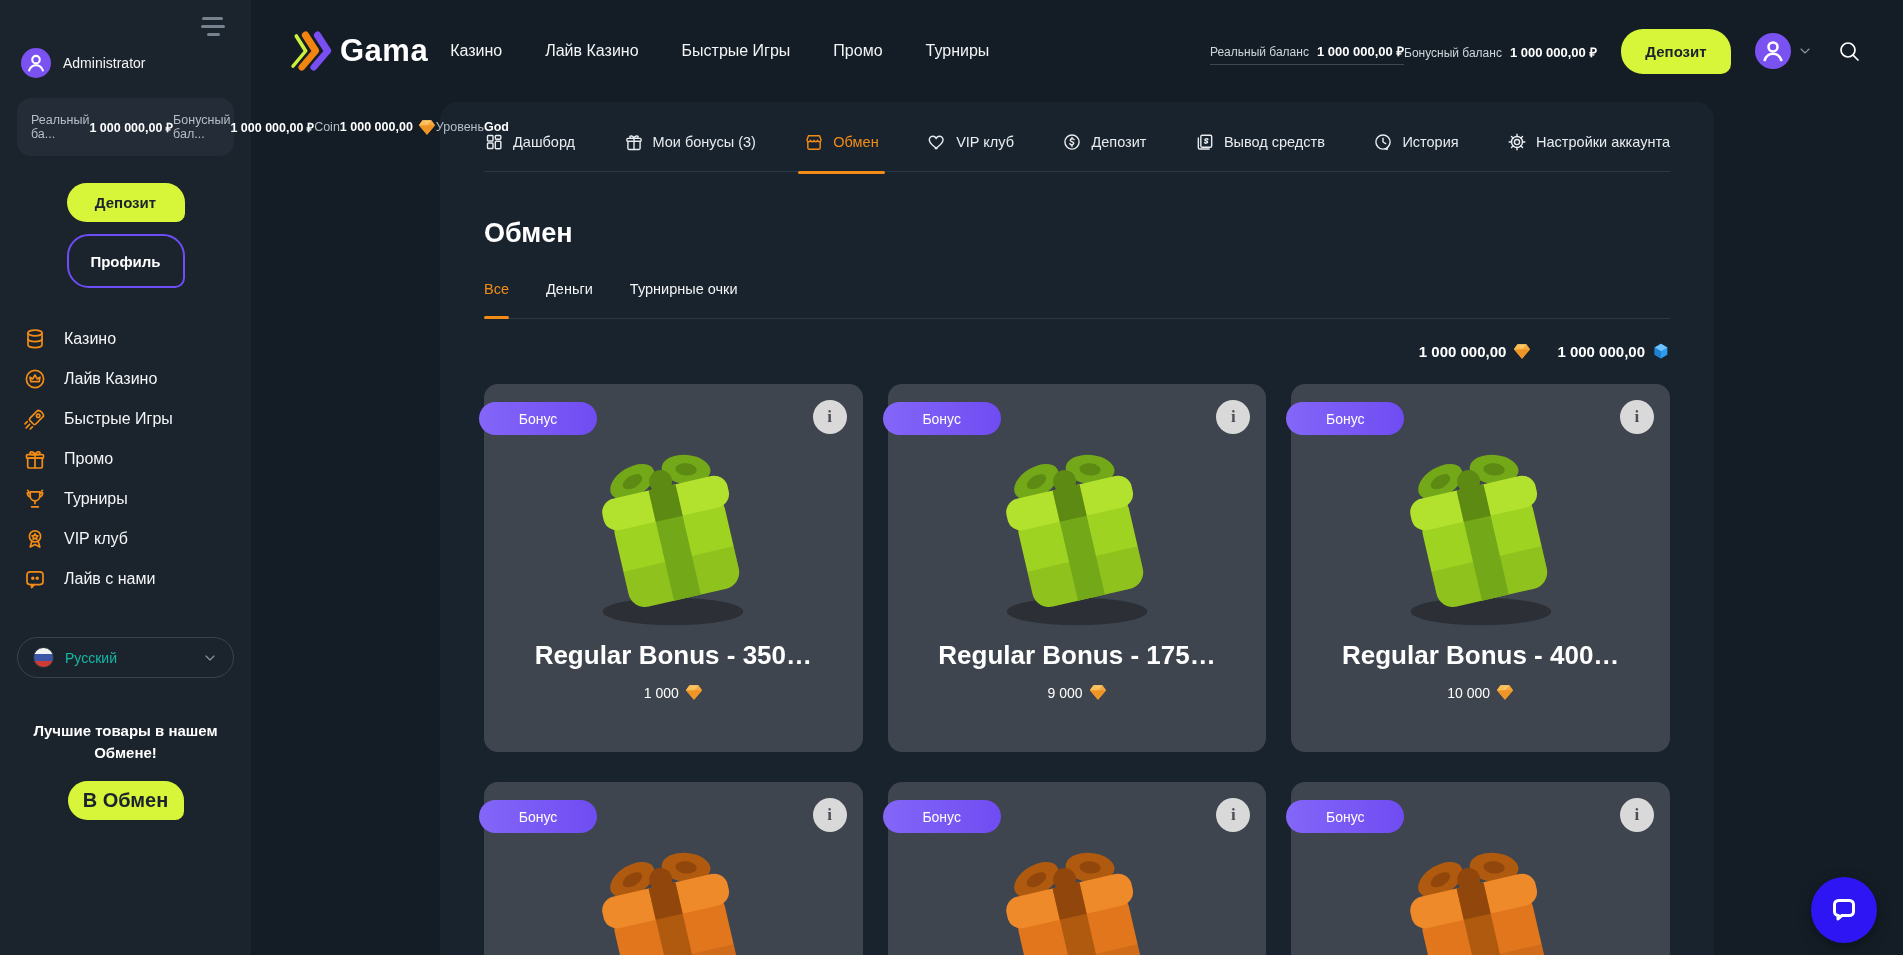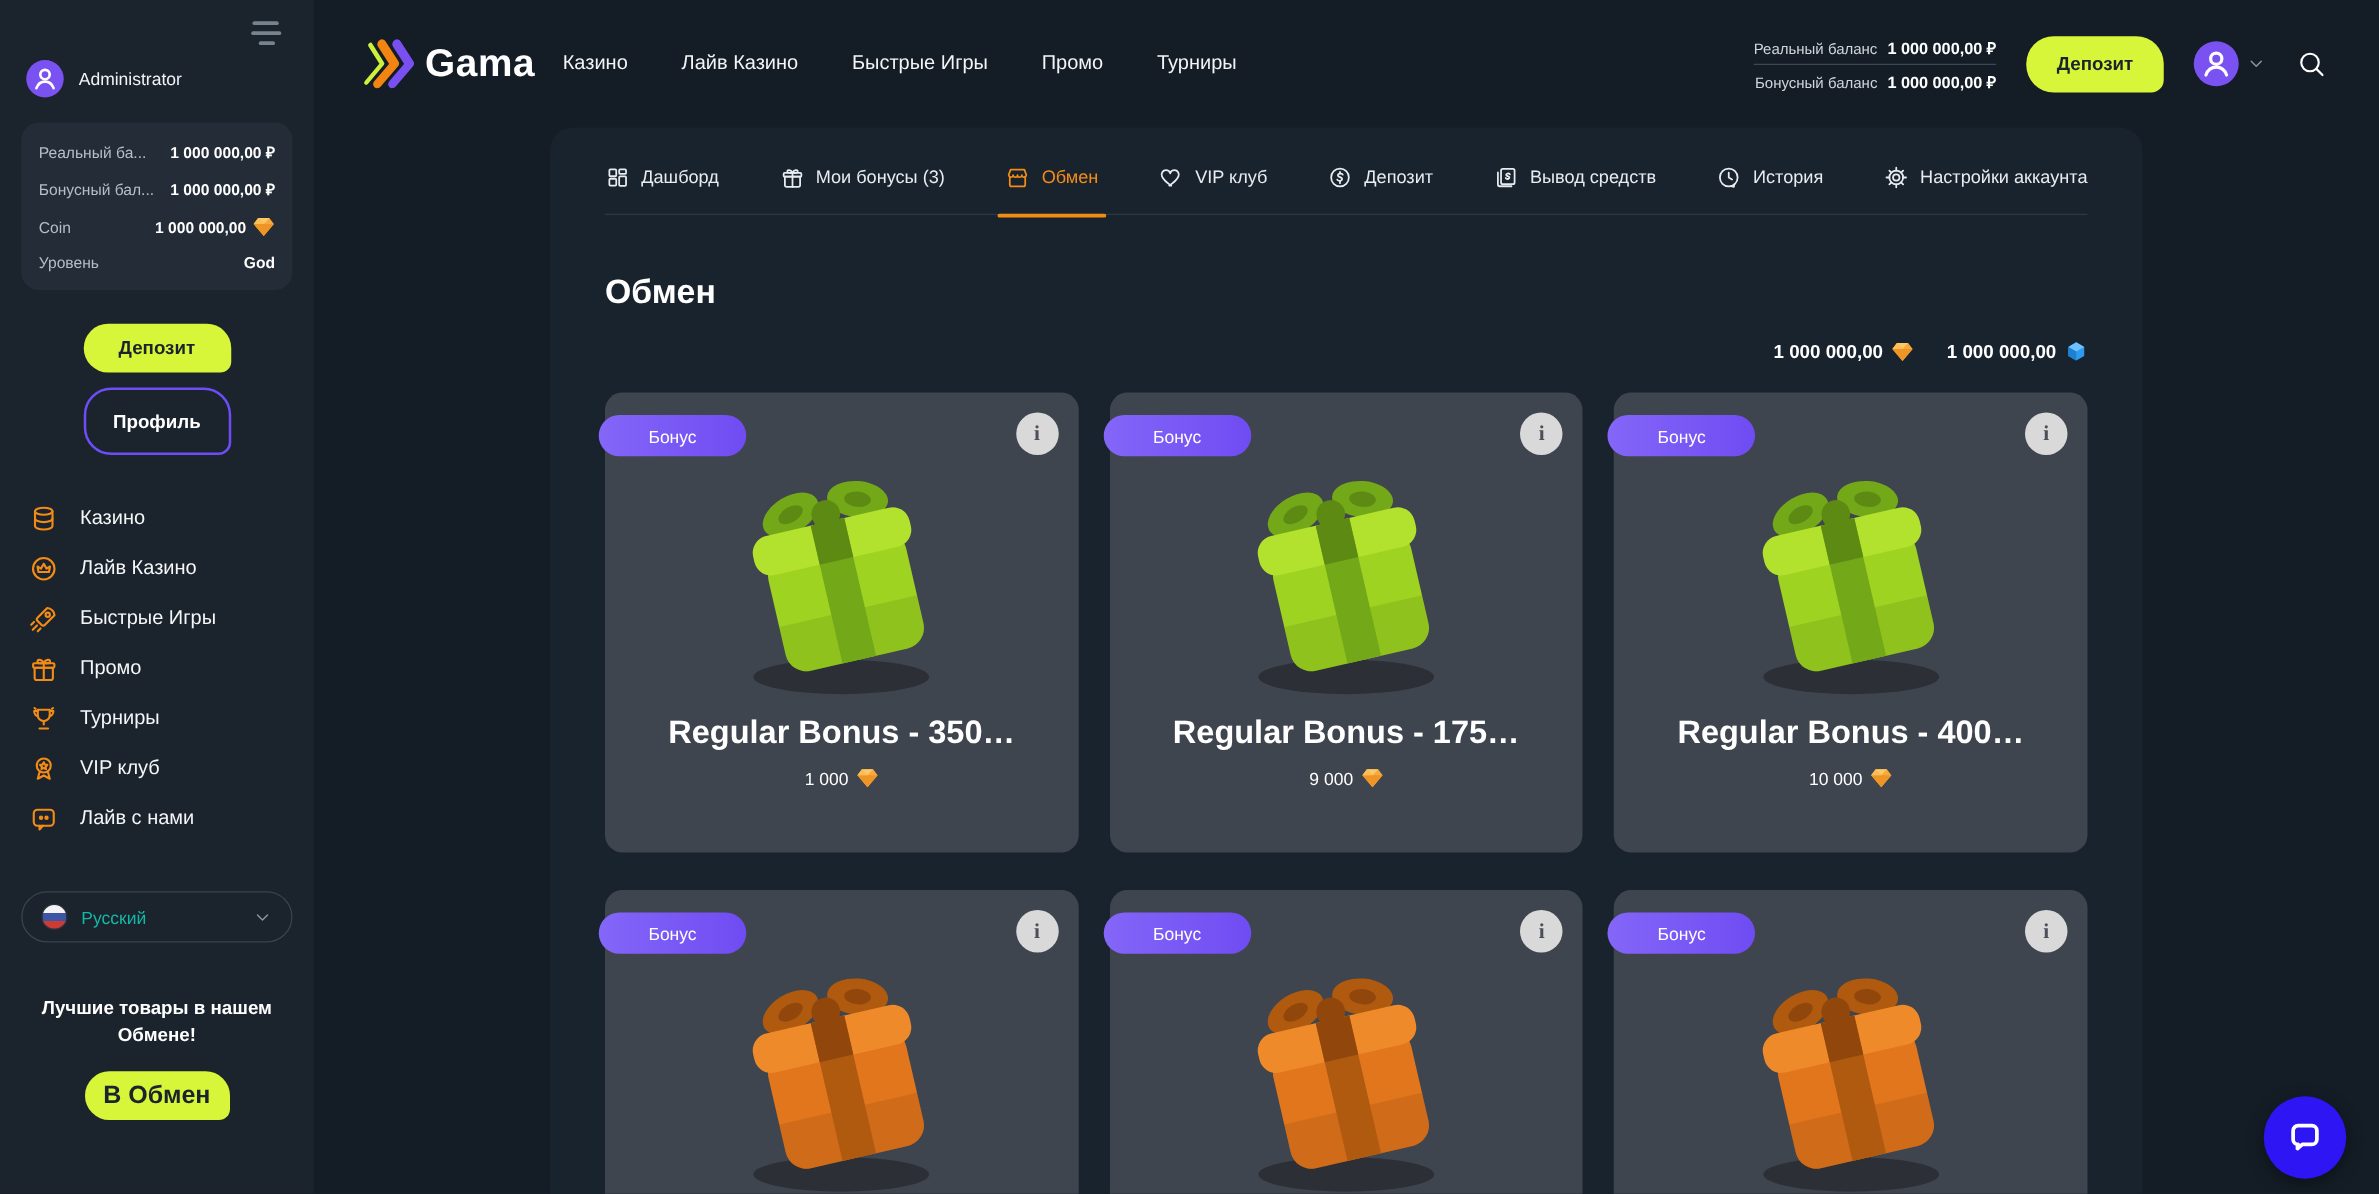--- a/index.html
+++ b/index.html
@@ -19,21 +19,21 @@
   .burger { position:absolute; top:17px; right:24px; width:26px; height:22px; cursor:pointer; }
   .burger i { display:block; height:3px; border-radius:2px; background:#76828e; margin-bottom:5px; }
   .burger i:nth-child(1){ width:21px; margin-left:1px; }
   .burger i:nth-child(2){ width:24px; }
   .burger i:nth-child(3){ width:13px; margin-left:6px; }
 
   .profile-row { display:flex; align-items:center; gap:12px; padding-top:48px; padding-left:4px; }
   .avatar-sm { width:30px; height:30px; border-radius:50%; background:#7b52f2; display:flex; align-items:center; justify-content:center; color:#fff; }
   .profile-name { font-size:14px; color:#f2f4f6; }
 
-  .balance-card { margin-top:20px; background:#232c37; border-radius:14px; padding:15px 14px; display:flex; flex-direction:column; gap:13px; }
+  .balance-card { margin-top:20px; background:#232c37; border-radius:14px; padding:15px 14px; display:flex; flex-direction:row; }
   .bal-row { display:flex; justify-content:space-between; align-items:center; font-size:12.5px; color:#b6bec7; }
   .bal-row b { color:#fff; font-size:12.5px; display:flex; align-items:center; gap:5px; white-space:nowrap; }
 
   .lime-btn {
     display:flex; align-items:center; justify-content:center;
     background:#d7f539; color:#1b232c; font-weight:700; font-size:15px;
     border:none; cursor:pointer;
     border-radius:22px 22px 10px 22px;
     font-family:"Liberation Sans", sans-serif;
   }
@@ -68,21 +68,21 @@
 
   
   .main { flex:1; display:flex; flex-direction:column; }
   .topbar { height:102px; display:flex; align-items:center; padding:0 42px 0 37px; flex-shrink:0; }
   .logo { display:flex; align-items:center; gap:8px; cursor:pointer; }
   .logo-text { font-size:31px; font-weight:800; letter-spacing:0.5px; color:#fff; }
   .top-nav { display:flex; gap:43px; margin-left:22px; }
   .top-nav-link { font-size:16px; color:#f2f4f6; cursor:pointer; white-space:nowrap; }
 
   .top-right { margin-left:auto; display:flex; align-items:center; gap:24px; }
-  .hdr-balances { display:flex; flex-direction:column; align-items:flex-end; }
+  .hdr-balances { display:flex; align-items:flex-end; }
   .hdr-bal-row { display:flex; gap:8px; align-items:baseline; padding:4px 0; }
   .hdr-bal-row:first-child { border-bottom:1px solid #3a4754; }
   .hdr-bal-label { font-size:12px; color:#cfd5db; }
   .hdr-bal-value { font-size:13px; font-weight:700; color:#fff; }
   .hdr-deposit { width:110px; height:45px; font-size:15px; }
   .avatar-wrap { display:flex; align-items:center; gap:6px; cursor:pointer; }
   .avatar-lg { width:36px; height:36px; border-radius:50%; background:#7b52f2; display:flex; align-items:center; justify-content:center; color:#fff; }
   .avatar-chevron { width:16px; height:16px; color:#8b97a3; }
   .search-btn { width:24px; height:24px; color:#fff; cursor:pointer; }
 
@@ -381,20 +381,25 @@
                 <circle cx="12" cy="12" r="3.1"></circle>
                 <circle cx="12" cy="12" r="6.6"></circle>
                 <path d="M12 2.6v2.8M12 18.6v2.8M2.6 12h2.8M18.6 12h2.8M5.4 5.4l2 2M16.6 16.6l2 2M5.4 18.6l2-2M16.6 7.4l2-2"></path>
               </svg></span>
           <span>Настройки аккаунта</span>
         </div>
       </div>
 
       <h1 class="page-title">Обмен</h1>
 
+      <div class="filters">
+        <span class="filter active">Все</span>
+        <span class="filter">Деньги</span>
+        <span class="filter">Турнирные очки</span>
+      </div>
 
       <div class="wallet-row">
         <span class="wallet-item">
           <span>1 000 000,00</span>
           <span class="gem">
               <svg viewBox="0 0 20 18" width="100%" height="100%">
                 <path d="M5 1h10l4 5.5L10 17 1 6.5z" fill="#f6a93c"></path>
                 <path d="M5 1l5 5.5L15 1z" fill="#fcc96a"></path>
                 <path d="M1 6.5h18L10 17z" fill="#ef9526"></path>
                 <path d="M5 1L1 6.5h9z" fill="#fbbf55"></path>

